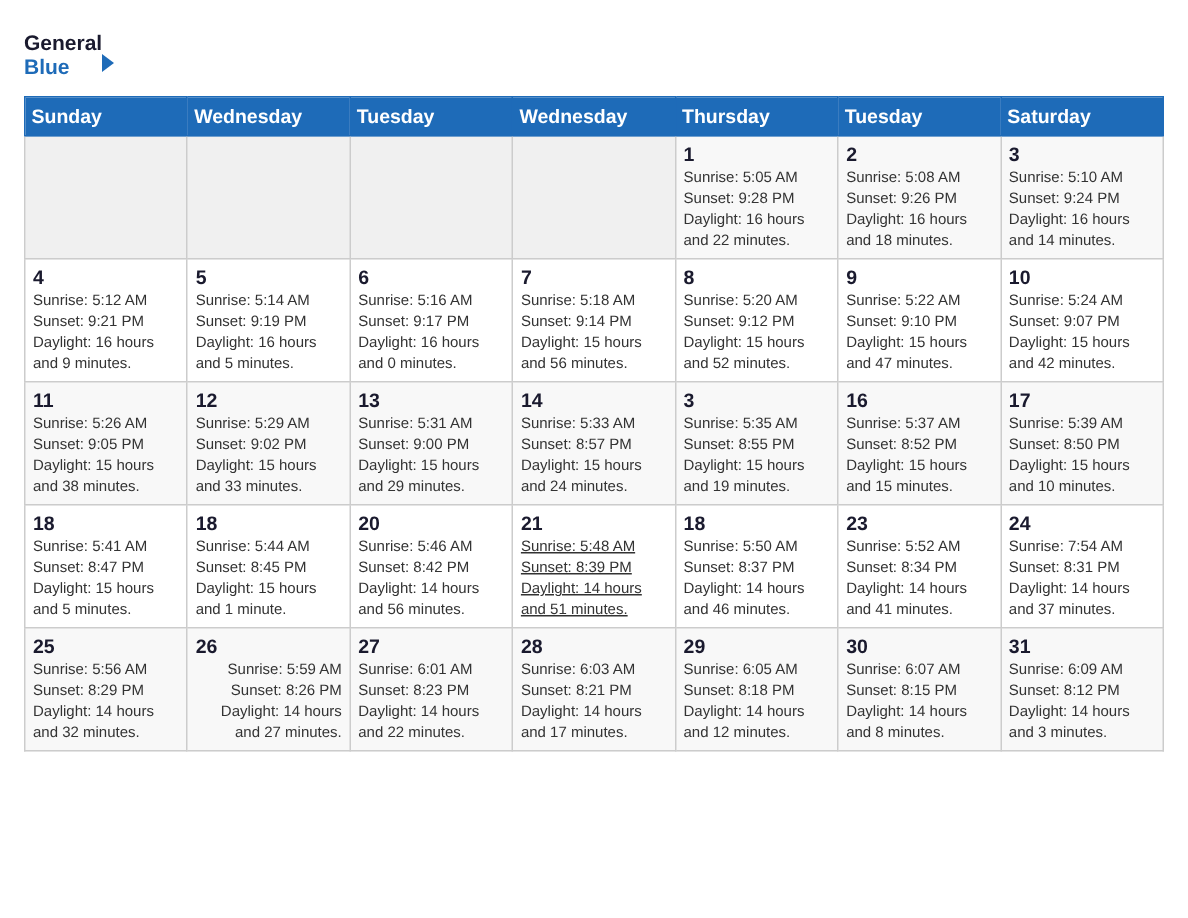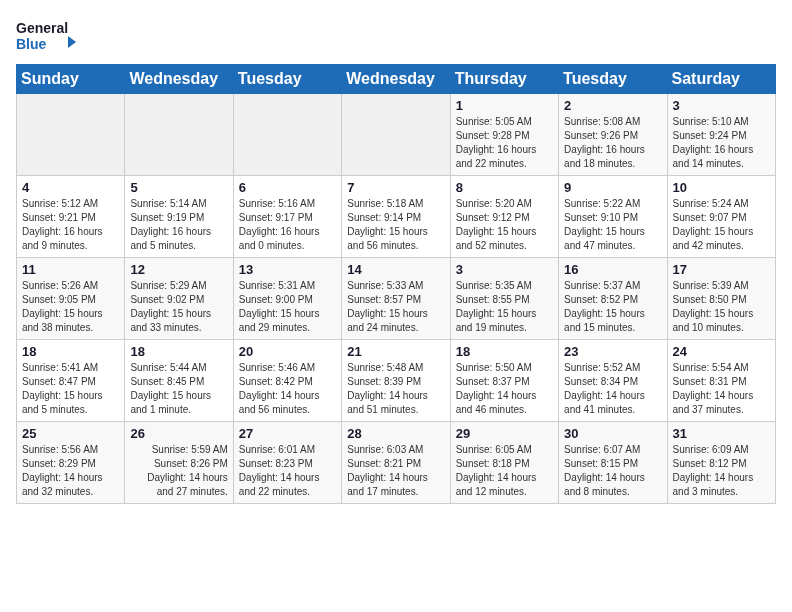--- a/index.html
+++ b/index.html
@@ -38,21 +38,21 @@
     .calendar {
       width: 100%;
       border-collapse: collapse;
       font-size: 11px;
     }
     .calendar thead th {
       background: #1e6bb8;
       color: #fff;
       padding: 5px 4px;
       text-align: left;
-      font-size: 16px;
+      font-size: 13px;
       font-weight: bold;
       border: 1px solid #1e6bb8;
     }
     .calendar tbody td {
       border: 1px solid #ccc;
       vertical-align: top;
       padding: 4px 5px;
       width: 108px;
       min-height: 80px;
       background: #fff;
@@ -254,42 +254,42 @@
         </td>
         <td>
           <div class="day-number">20</div>
           <div class="day-info" style="white-space: pre-line;">Sunrise: 5:46 AM
 Sunset: 8:42 PM
 Daylight: 14 hours
 and 56 minutes.</div>
         </td>
         <td>
           <div class="day-number">21</div>
-          <div class="day-info" style="white-space: pre-line;">Sunrise: 5:48 AM
+          <div class="day-info" style="white-space: pre-line; text-decoration: underline;">Sunrise: 5:48 AM
 Sunset: 8:39 PM
 Daylight: 14 hours
 and 51 minutes.</div>
         </td>
         <td>
           <div class="day-number">18</div>
           <div class="day-info" style="white-space: pre-line;">Sunrise: 5:50 AM
 Sunset: 8:37 PM
 Daylight: 14 hours
 and 46 minutes.</div>
         </td>
         <td>
           <div class="day-number">23</div>
           <div class="day-info" style="white-space: pre-line;">Sunrise: 5:52 AM
 Sunset: 8:34 PM
 Daylight: 14 hours
 and 41 minutes.</div>
         </td>
         <td>
           <div class="day-number">24</div>
-          <div class="day-info" style="white-space: pre-line;">Sunrise: 5:54 AM
+          <div class="day-info" style="white-space: pre-line;">Sunrise: 7:54 AM
 Sunset: 8:31 PM
 Daylight: 14 hours
 and 37 minutes.</div>
         </td>
       </tr>
       <tr>
         <td>
           <div class="day-number">25</div>
           <div class="day-info" style="white-space: pre-line;">Sunrise: 5:56 AM
 Sunset: 8:29 PM

